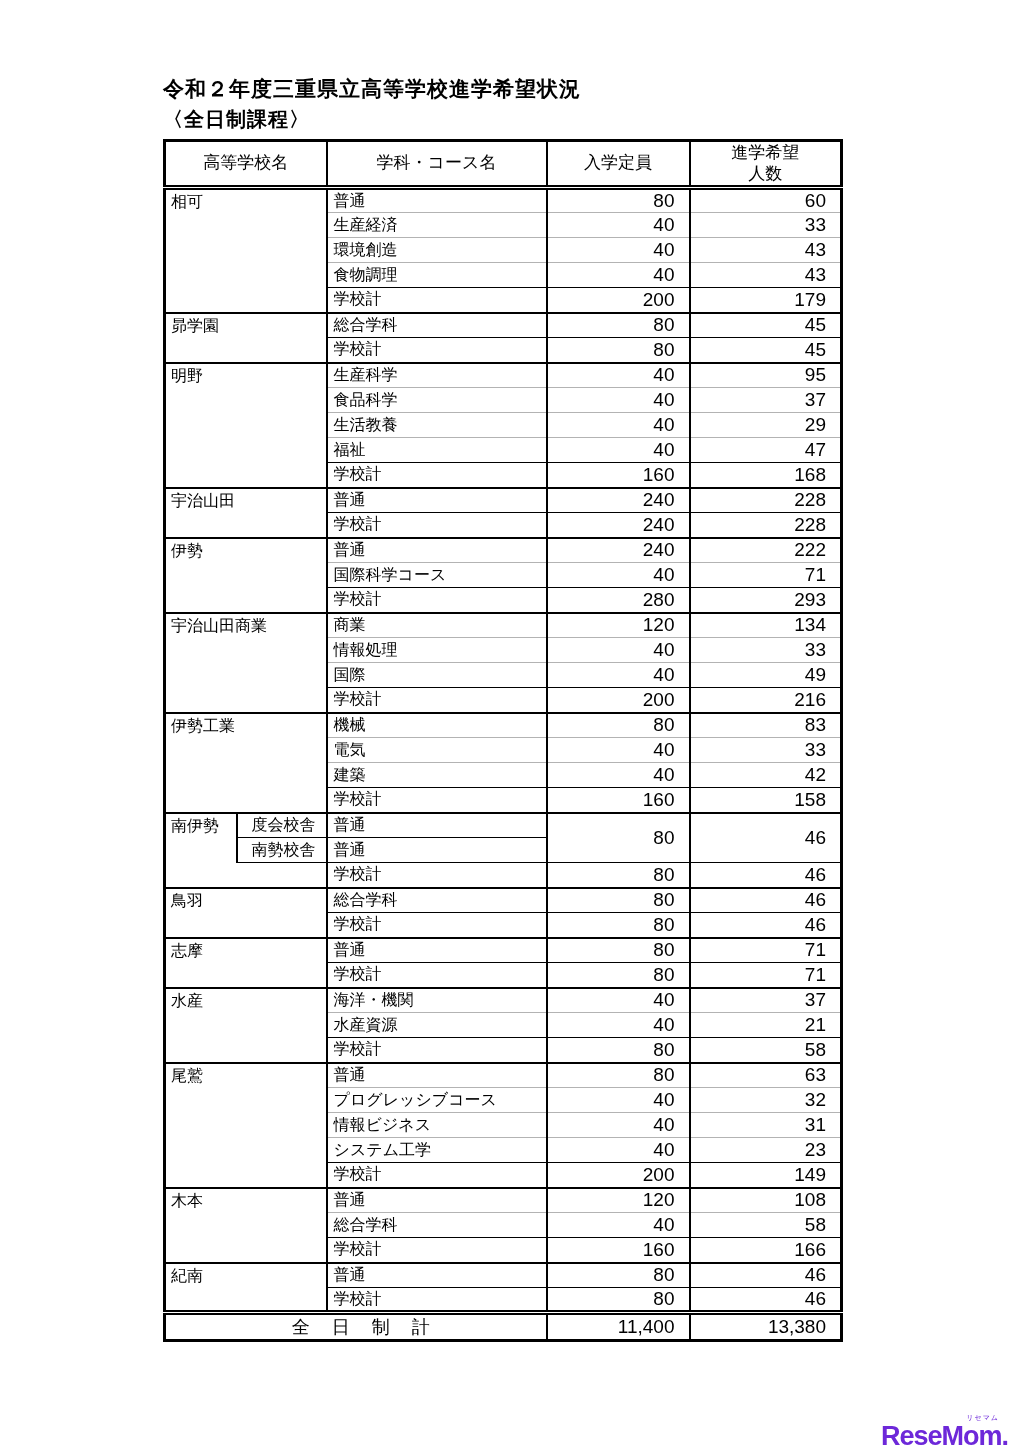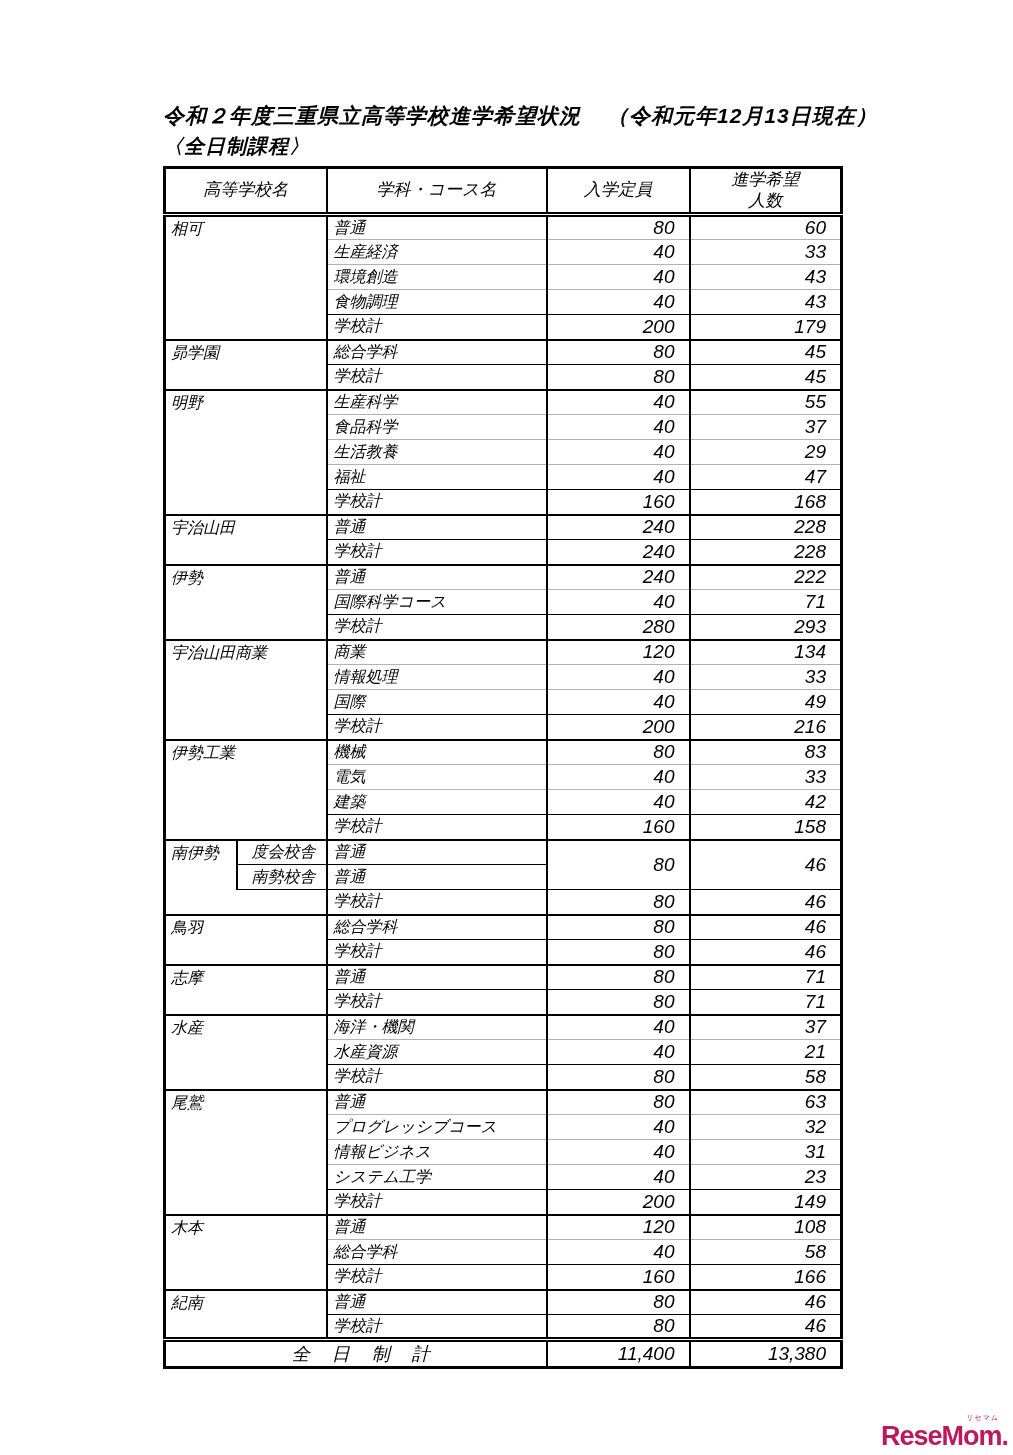--- a/index.html
+++ b/index.html
@@ -5,21 +5,21 @@
   html, body { margin: 0; padding: 0; background: #ffffff; }
   .page {
     position: relative;
     width: 1013px;
     height: 1455px;
     background: #ffffff;
     font-family: "Liberation Sans", "DejaVu Sans", sans-serif;
     color: #000;
     overflow: hidden;
   }
-  .content { position: absolute; left: 163px; top: 102px; font-style: italic; }
+  .content { position: absolute; left: 163px; top: 75px; }
   .title-line {
     display: flex;
     align-items: baseline;
     gap: 26px;
     font-size: 21px;
     font-weight: bold;
     letter-spacing: 1px;
     white-space: nowrap;
   }
   .subtitle {
@@ -76,21 +76,21 @@
   tr.grand > td { border-top: 5px double #000; padding-left: 12px; }
   td.grand-label {
     text-align: center;
     font-size: 18px;
     letter-spacing: 2px;
   }
   .watermark {
     position: absolute;
     right: 5px;
     bottom: 5px;
-    color: #be185d;
+    color: #6d28d9;
     font-weight: bold;
     font-size: 27px;
     letter-spacing: -1px;
     line-height: 1;
     padding-top: 9px;
   }
   .watermark .ruby {
     position: absolute;
     top: 0px;
     right: 9px;
@@ -99,21 +99,20 @@
     letter-spacing: 1px;
   }
 </style>
 </head>
 <body>
 
 <div class="page">
   <div class="content">
     <div class="title-line">
       <span>令和２年度三重県立高等学校進学希望状況</span>
-      <span>（令和元年12月13日現在）</span>
     </div>
     <div class="subtitle">〈全日制課程〉</div>
 
     <table class="main">
       <colgroup>
         <col style="width:72px">
         <col style="width:90px">
         <col style="width:220px">
         <col style="width:143px">
         <col style="width:152px">
@@ -164,21 +163,21 @@
           </tr>
           <tr class="total-row">
             <td class="course">学校計</td>
             <td class="num">80</td>
             <td class="num">45</td>
           </tr>
           <tr class="group-first">
             <td class="school" rowspan="5" colspan="2">明野</td>
             <td class="course">生産科学</td>
             <td class="num">40</td>
-            <td class="num">55</td>
+            <td class="num">95</td>
           </tr>
           <tr class="mid">
             <td class="course">食品科学</td>
             <td class="num">40</td>
             <td class="num">37</td>
           </tr>
           <tr class="mid">
             <td class="course">生活教養</td>
             <td class="num">40</td>
             <td class="num">29</td>

